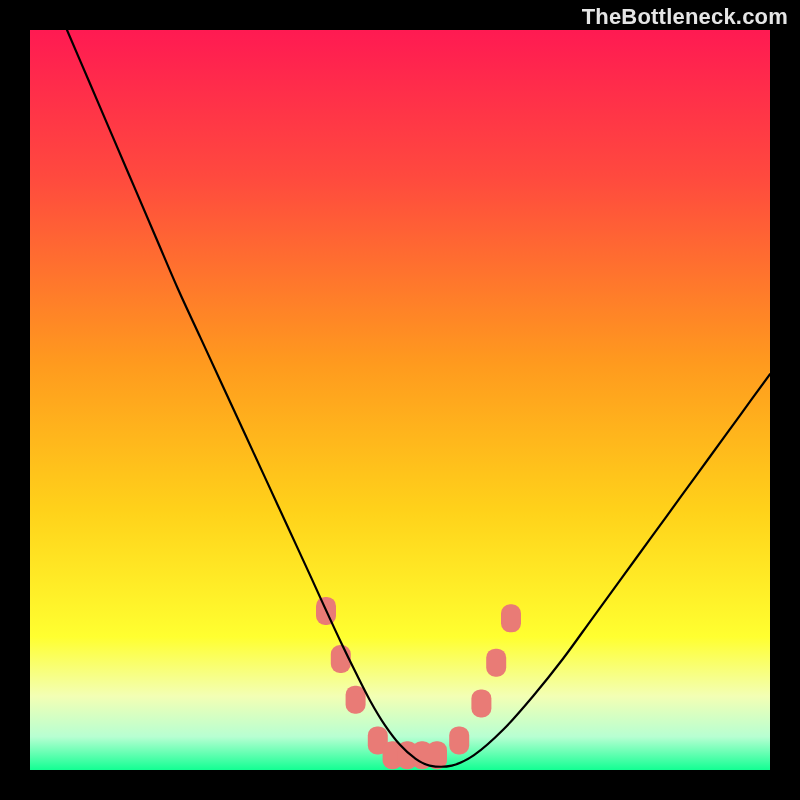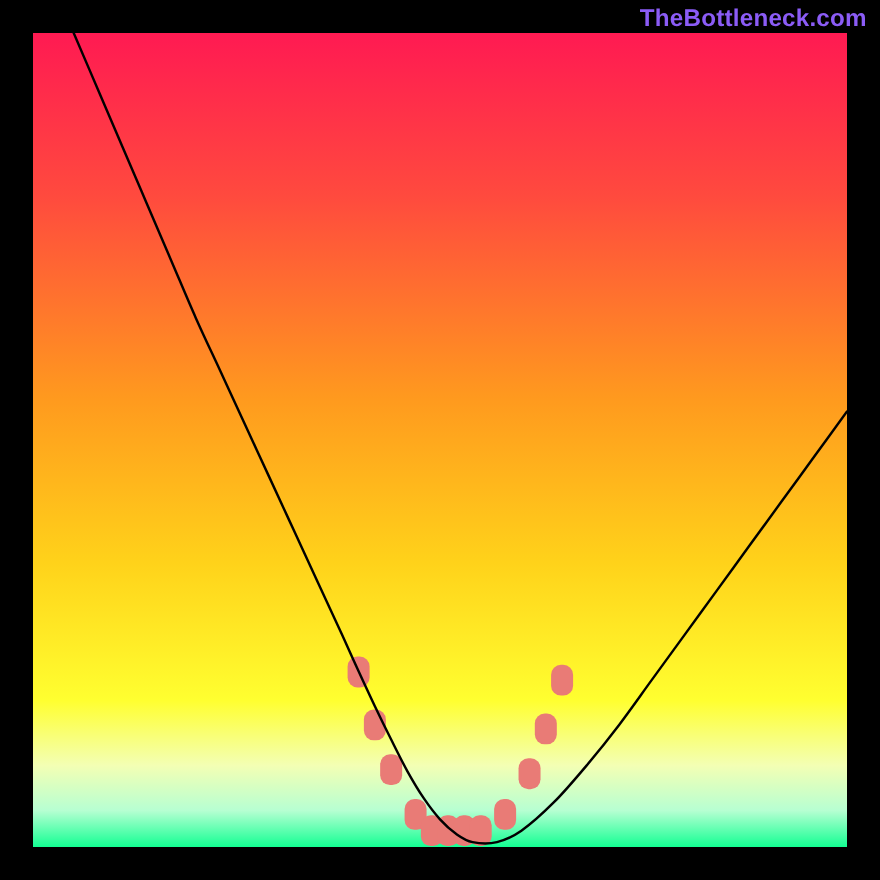--- a/index.html
+++ b/index.html
@@ -13,21 +13,21 @@
   .frame {
     width: 800px;
     height: 800px;
     background: #000;
     position: relative;
   }
   .watermark {
     position: absolute;
     top: 4px;
     right: 12px;
-    color: #8b5cf6;
+    color: #e5e5e5;
     font-size: 22px;
     font-weight: 600;
     letter-spacing: 0.2px;
     z-index: 10;
   }
   .plot-area {
     position: absolute;
     left: 30px;
     top: 30px;
     width: 740px;

